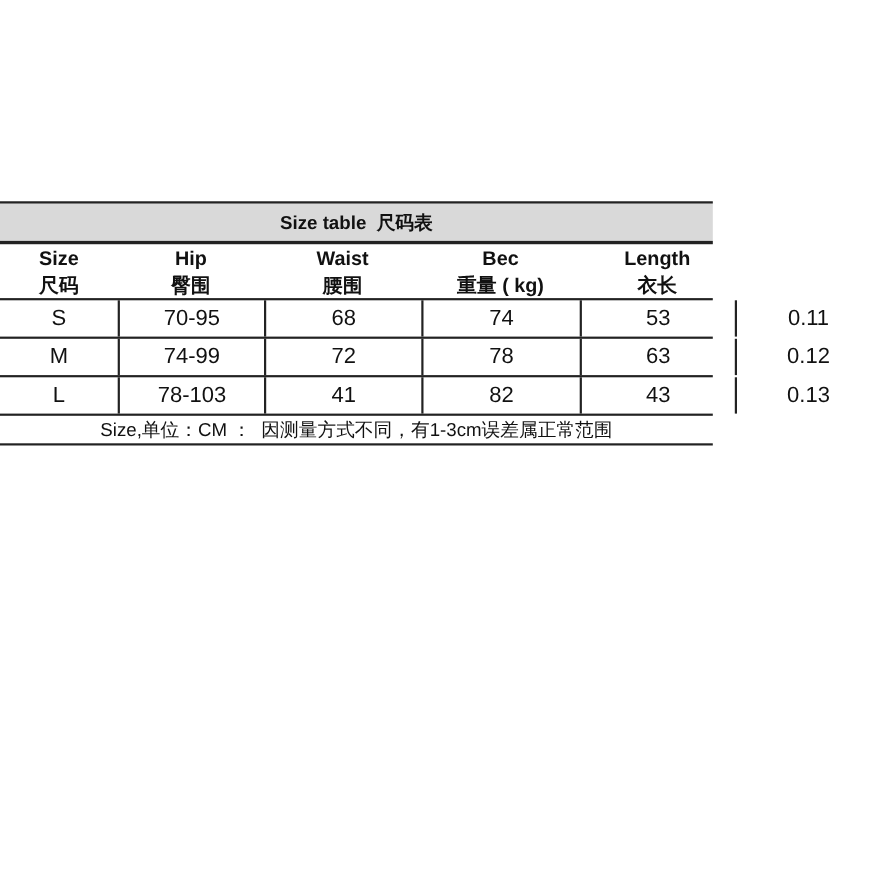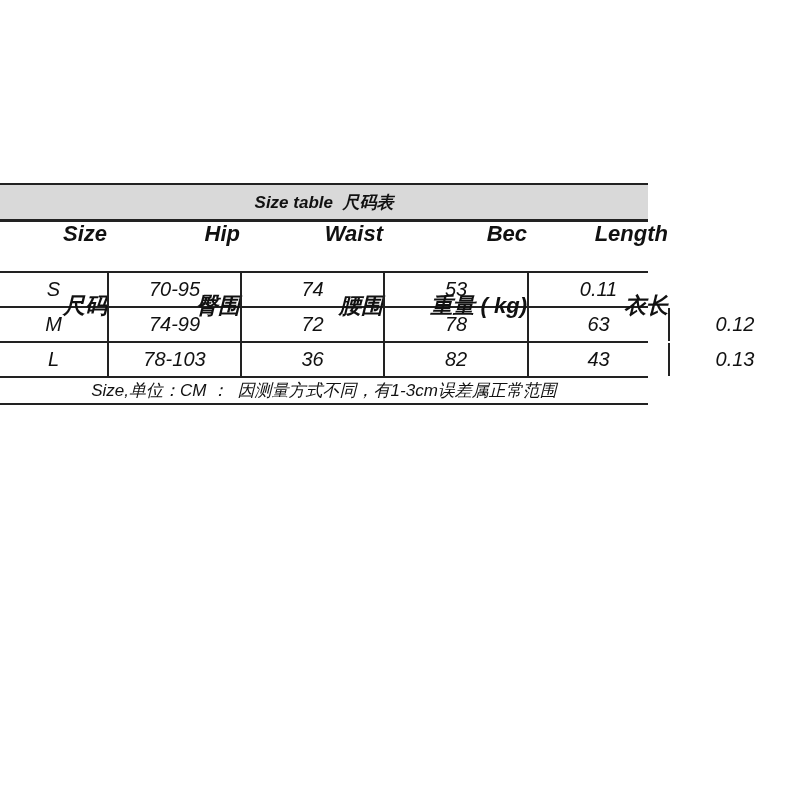--- a/index.html
+++ b/index.html
@@ -13,21 +13,20 @@
     position: relative;
     font-family: "Liberation Sans", "DejaVu Sans", sans-serif;
     color: var(--text, #111111);
     overflow: hidden;
   }
   .size-table {
     position: absolute;
     top: 183px;
     left: 0;
     width: 648px;
-    font-style: italic;
   }
   .title-bar {
     height: 34px;
     background: var(--title-bg, #d9d9d9);
     border-top: 2px solid var(--border, #222222);
     border-bottom: 3px solid var(--border, #222222);
     display: flex;
     align-items: center;
     justify-content: center;
     font-size: 17px;
@@ -38,27 +37,26 @@
     display: grid;
     grid-template-columns: 107px 133px 143px 144px 141px 132px;
   }
   .header-row {
     height: 49px;
     border-bottom: 2px solid var(--border, #222222);
   }
   .header-cell {
     display: flex;
     flex-direction: column;
-    align-items: flex-end;
+    align-items: center;
     justify-content: center;
     text-align: center;
     font-weight: bold;
-    font-size: 22px;
+    font-size: 18px;
     line-height: 24px;
-    gap: 48px;
   }
   .data-row {
     height: 33px;
     border-bottom: 2px solid var(--border, #222222);
     font-size: 20px;
   }
   .data-cell {
     display: flex;
     align-items: center;
     justify-content: center;
@@ -103,38 +101,39 @@
     </div>
     <div class="header-cell">
       <div>Length</div>
       <div>衣长</div>
     </div>
   </div>
 
   <div class="grid-row data-row">
     <div class="data-cell">S</div>
     <div class="data-cell">70-95</div>
+    <div class="data-cell">68</div>
     <div class="data-cell">74</div>
     <div class="data-cell">53</div>
     <div class="data-cell">0.11</div>
   </div>
 
   <div class="grid-row data-row">
     <div class="data-cell">M</div>
     <div class="data-cell">74-99</div>
     <div class="data-cell">72</div>
     <div class="data-cell">78</div>
     <div class="data-cell">63</div>
     <div class="data-cell">0.12</div>
   </div>
 
   <div class="grid-row data-row">
     <div class="data-cell">L</div>
     <div class="data-cell">78-103</div>
-    <div class="data-cell">36</div>
+    <div class="data-cell">41</div>
     <div class="data-cell">82</div>
     <div class="data-cell">43</div>
     <div class="data-cell">0.13</div>
   </div>
 
   <div class="footer-row">Size,单位：CM ：  因测量方式不同，有1-3cm误差属正常范围</div>
 
 </div>
 
 </body></html>

